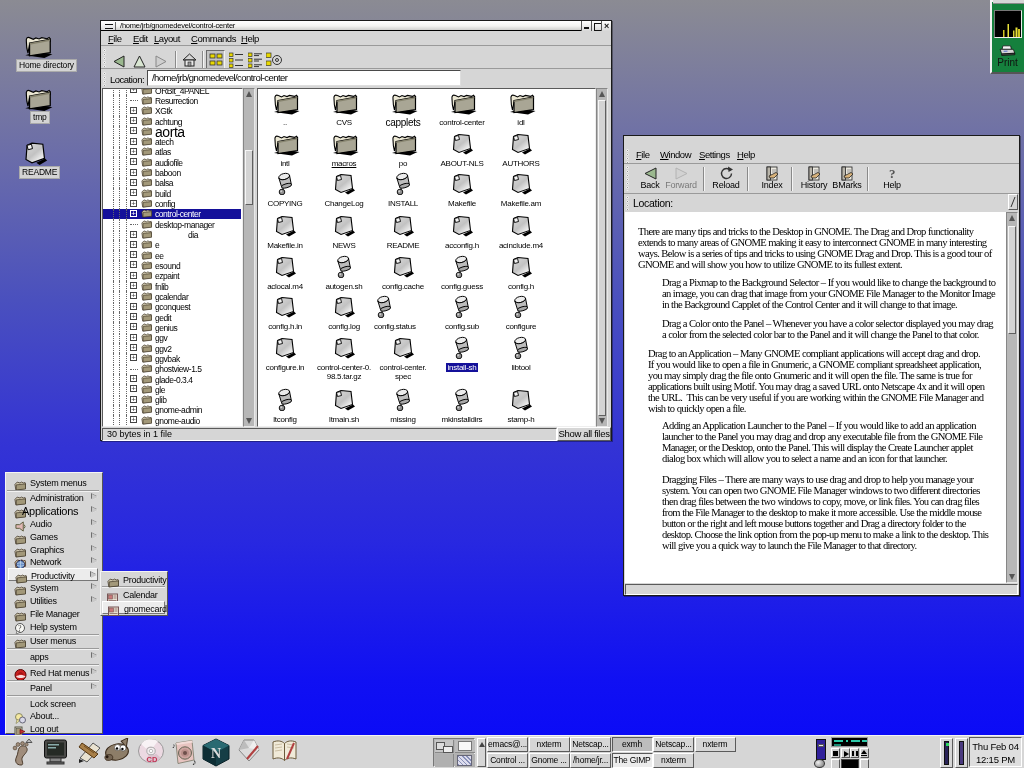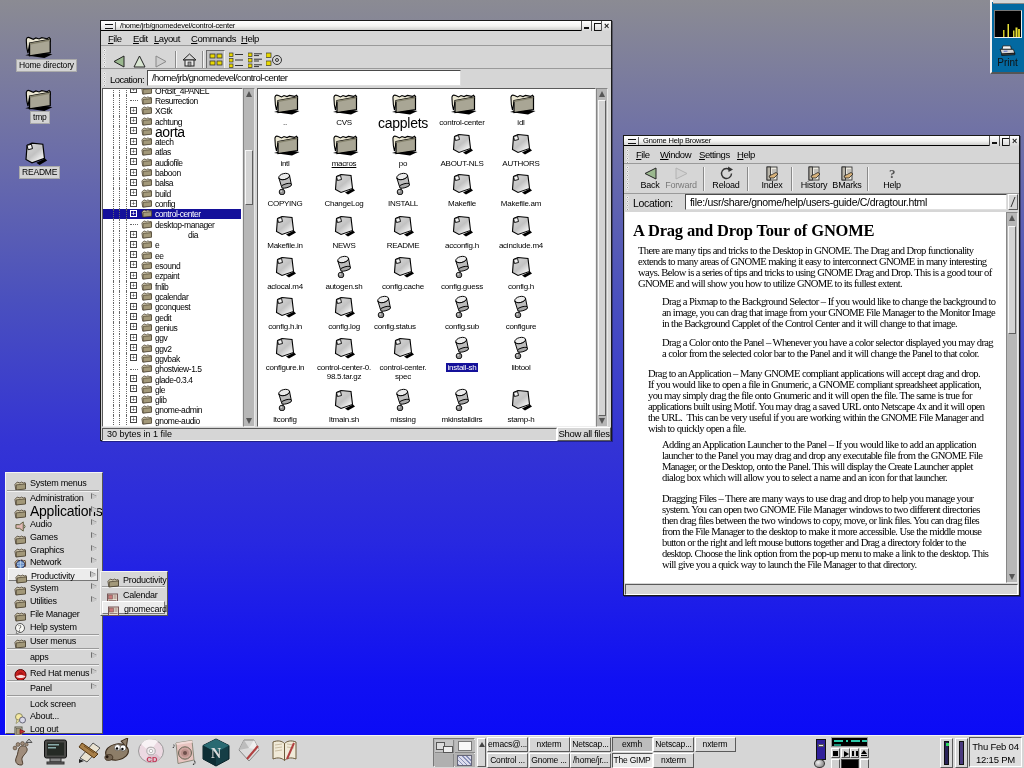--- a/index.html
+++ b/index.html
@@ -492,21 +492,21 @@
             <use href="#folderbig"></use>
           </svg></div>
         <div style="font-size:8px;line-height:8.5px;letter-spacing:-0.25px;margin-top:4px;">
           <span style="display:block;white-space:nowrap;"><span style="">CVS</span></span>
         </div>
       </div>
       <div style="position:absolute;left:116px;top:2px;width:58px;text-align:center;">
         <div style="height:24px;"><svg width="29" height="25" viewBox="0 0 29 25">
             <use href="#folderbig"></use>
           </svg></div>
-        <div style="font-size:14px;line-height:8.5px;letter-spacing:-0.25px;margin-top:4px;">
+        <div style="font-size:10px;line-height:8.5px;letter-spacing:-0.25px;margin-top:4px;">
           <span style="display:block;white-space:nowrap;"><span style="">capplets</span></span>
         </div>
       </div>
       <div style="position:absolute;left:175px;top:2px;width:58px;text-align:center;">
         <div style="height:24px;"><svg width="29" height="25" viewBox="0 0 29 25">
             <use href="#folderbig"></use>
           </svg></div>
         <div style="font-size:8px;line-height:8.5px;letter-spacing:-0.25px;margin-top:4px;">
           <span style="display:block;white-space:nowrap;"><span style="">control-center</span></span>
         </div>
@@ -806,29 +806,20 @@
     <div class="au"></div>
       <div class="ad"></div>
     <div class="thumb" style="top:11px;height:316px;"></div>
   </div>
 
   <div class="abs sunken" style="left:1px;top:407px;width:455px;height:13px;font-size:9px;line-height:11px;padding-left:4px;background:#d6d6d6;">30 bytes in 1 file</div>
   <div class="abs raised" style="left:456px;top:406px;width:54px;height:14px;font-size:9.5px;letter-spacing:-0.3px;line-height:12px;text-align:center;background:#d6d6d6;">Show all files</div>
 </div>
 
 <div class="win" style="left:623px;top:135px;width:397px;height:461px;">
-  <div class="titlebar">
-    <div class="tb-menu"></div>
-    <div class="tb-title">Gnome Help Browser</div>
-    <div class="tb-btns">
-        <div class="tb-btn mn"></div>
-        <div class="tb-btn mx"></div>
-        <div class="tb-btn cl"></div>
-      </div>
-  </div>
   <div class="grip" style="left:2px;top:13px;height:14px;"></div>
   <div class="mtx" style="left:12px;top:13px;"><u>F</u>ile</div>
   <div class="mtx" style="left:36px;top:13px;"><u>W</u>indow</div>
   <div class="mtx" style="left:75px;top:13px;"><u>S</u>ettings</div>
   <div class="mtx" style="left:113px;top:13px;"><u>H</u>elp</div>
   <div class="abs" style="left:0px;top:27px;width:395px;height:1px;background:#efefef;border-top:1px solid #9a9a9a;"></div>
   <div class="abs" style="left:0;top:28px;width:395px;height:29px;">
     <div class="grip" style="left:2px;top:2px;height:25px;"></div>
     <div style="position:absolute;left:4px;top:2px;width:44px;height:26px;text-align:center;">
         <div style="height:15px;"><svg width="15" height="13" viewBox="0 0 15 13">
@@ -886,29 +877,27 @@
         <div style="font-size:9px;line-height:9px;letter-spacing:-0.2px;color:#000;">Help</div>
       </div>
       <div style="position:absolute;left:79px;top:3px;width:2px;height:24px;border-left:1px solid #8a8a8a;border-right:1px solid #f4f4f4;"></div>
       <div style="position:absolute;left:123px;top:3px;width:2px;height:24px;border-left:1px solid #8a8a8a;border-right:1px solid #f4f4f4;"></div>
       <div style="position:absolute;left:167px;top:3px;width:2px;height:24px;border-left:1px solid #8a8a8a;border-right:1px solid #f4f4f4;"></div>
       <div style="position:absolute;left:243px;top:3px;width:2px;height:24px;border-left:1px solid #8a8a8a;border-right:1px solid #f4f4f4;"></div>
   </div>
   <div class="abs" style="left:0px;top:57px;width:395px;height:1px;background:#efefef;border-top:1px solid #9a9a9a;"></div>
   <div class="grip" style="left:2px;top:60px;height:14px;"></div>
   <div class="abs" style="left:9px;top:61px;font-size:10.5px;letter-spacing:-0.3px;">Location:</div>
-  <div class="entry" style="left:61px;top:58px;width:322px;height:16px;font-size:10.5px;letter-spacing:-0.3px;line-height:14px;padding-left:4px;">file:/usr/share/gnome/help/users-guide/C/dragtour.html</div>
   <div class="abs raised" style="left:384px;top:58px;width:10px;height:16px;background:#d6d6d6;"><svg width="8" height="14">
         <line x1="6" y1="2" x2="2" y2="12" stroke="#333"></line>
       </svg></div>
 
   <div class="abs" id="hc" style="left:1px;top:76px;width:381px;height:371px;background:#fff;overflow:hidden;
        font-family:'Liberation Serif',serif;font-size:10.6px;line-height:11px;letter-spacing:-0.66px;word-spacing:0.2px;">
     <div style="padding:9.5px 0 0 8px;">
-      <div style="font-size:16.5px;line-height:18px;font-weight:bold;letter-spacing:-0.2px;margin-bottom:1.6px;">A Drag and Drop Tour of GNOME</div>
       <div style="padding-top:4px;margin:0 0 0 5px;white-space:pre;">There are many tips and tricks to the Desktop in GNOME. The Drag and Drop functionality
 extends to many areas of GNOME making it easy to interconnect GNOME in many interesting
 ways. Below is a series of tips and tricks to using GNOME Drag and Drop. This is a good tour of
 GNOME and will show you how to utilize GNOME to its fullest extent.</div>
         <div style="padding-top:7px;margin:0 0 0 29px;white-space:pre;">Drag a Pixmap to the Background Selector – If you would like to change the background to
 an image, you can drag that image from your GNOME File Manager to the Monitor Image
 in the Background Capplet of the Control Center and it will change to that image.</div>
         <div style="padding-top:8.4px;margin:0 0 0 29px;white-space:pre;">Drag a Color onto the Panel – Whenever you have a color selector displayed you may drag
 a color from the selected color bar to the Panel and it will change the Panel to that color.</div>
         <div style="padding-top:8.4px;margin:0 0 0 15px;white-space:pre;">Drag to an Application – Many GNOME compliant applications will accept drag and drop.
@@ -950,21 +939,21 @@
       <span style="position:absolute;left:6px;top:1px;"><svg width="12" height="10" viewBox="0 0 13 10.5">
           <use href="#foldersm"></use>
         </svg></span>
       <span style="position:absolute;left:22px;top:1.5px;font-size:9px;line-height:10px;letter-spacing:-0.25px;white-space:nowrap;">Administration</span>
       <span style="position:absolute;right:3px;top:3px;width:0;height:0;border-left:6px solid #c9c9c9;border-top:3.5px solid transparent;border-bottom:3.5px solid transparent;filter:drop-shadow(-0.5px -0.5px 0 #6f6f6f) drop-shadow(0.5px 0.5px 0 #fafafa);right:0px;"></span>
     </div>
     <div style="position:absolute;left:2px;top:31px;width:90px;height:13px;">
       <span style="position:absolute;left:6px;top:1px;"><svg width="12" height="10" viewBox="0 0 13 10.5">
           <use href="#foldersm"></use>
         </svg></span>
-      <span style="position:absolute;left:22px;top:1.5px;font-size:14px;line-height:10px;letter-spacing:-0.25px;white-space:nowrap;">Applications</span>
+      <span style="position:absolute;left:14px;top:1.5px;font-size:11px;line-height:10px;letter-spacing:-0.25px;white-space:nowrap;">Applications</span>
       <span style="position:absolute;right:3px;top:3px;width:0;height:0;border-left:6px solid #c9c9c9;border-top:3.5px solid transparent;border-bottom:3.5px solid transparent;filter:drop-shadow(-0.5px -0.5px 0 #6f6f6f) drop-shadow(0.5px 0.5px 0 #fafafa);right:0px;"></span>
     </div>
     <div style="position:absolute;left:2px;top:44px;width:90px;height:13px;">
       <span style="position:absolute;left:6px;top:1px;"><svg width="13" height="11" viewBox="0 0 14 12">
           <use href="#ic-audio"></use>
         </svg></span>
       <span style="position:absolute;left:22px;top:1.5px;font-size:9px;line-height:10px;letter-spacing:-0.25px;white-space:nowrap;">Audio</span>
       <span style="position:absolute;right:3px;top:3px;width:0;height:0;border-left:6px solid #c9c9c9;border-top:3.5px solid transparent;border-bottom:3.5px solid transparent;filter:drop-shadow(-0.5px -0.5px 0 #6f6f6f) drop-shadow(0.5px 0.5px 0 #fafafa);right:0px;"></span>
     </div>
     <div style="position:absolute;left:2px;top:57px;width:90px;height:13px;">
@@ -1223,21 +1212,21 @@
       <div style="position:absolute;left:3px;top:2px;width:5px;height:24px;background:#2a2458;border:1px solid #111;">
         <div style="position:absolute;left:0.5px;top:1px;width:3.5px;height:3px;background:#30d860;"></div>
       </div>
     </div>
     <div style="position:absolute;left:955px;top:2px;width:13px;height:30px;background:#d6d6d6;border:1px solid;border-color:#fff #5a5a5a #5a5a5a #fff;">
       <div style="position:absolute;left:3px;top:2px;width:5px;height:24px;background:#4a3a80;border:1px solid #111;"></div>
     </div>
     <div style="position:absolute;left:969px;top:1px;width:53px;height:30px;background:#dedede;border:1px solid;border-color:#5a5a5a #fff #fff #5a5a5a;text-align:center;font-size:9.5px;letter-spacing:-0.2px;line-height:13px;padding-top:2px;">Thu Feb 04<br>12:15 PM</div>
   </div>
 
-<div class="abs" style="left:990px;top:0px;width:34px;height:74px;background:#0369a1;border:2px solid;border-color:#f4f4f4 #555 #555 #f4f4f4;border-right:none;">
+<div class="abs" style="left:990px;top:0px;width:34px;height:74px;background:#15803d;border:2px solid;border-color:#f4f4f4 #555 #555 #f4f4f4;border-right:none;">
   <div style="position:absolute;left:1px;top:-2px;width:31px;height:4px;background:#d6d6d6;border-bottom:1px solid #888;"></div>
   <div style="position:absolute;left:2px;top:8px;width:28px;height:28px;background:#000;border:1px solid;border-color:#777 #eee #eee #777;">
     <svg width="26" height="26" viewBox="0 0 26 26">
       <rect x="8" y="19" width="1.5" height="7" fill="#cfc520"></rect>
       <rect x="12.5" y="13" width="1.5" height="13" fill="#e8e13a"></rect>
       <rect x="18" y="19.5" width="1.5" height="6.5" fill="#d8d030"></rect>
       <rect x="20.5" y="16.5" width="2" height="9.5" fill="#e8e13a"></rect>
       <rect x="23" y="18" width="2" height="8" fill="#cfc520"></rect>
     </svg>
   </div>

